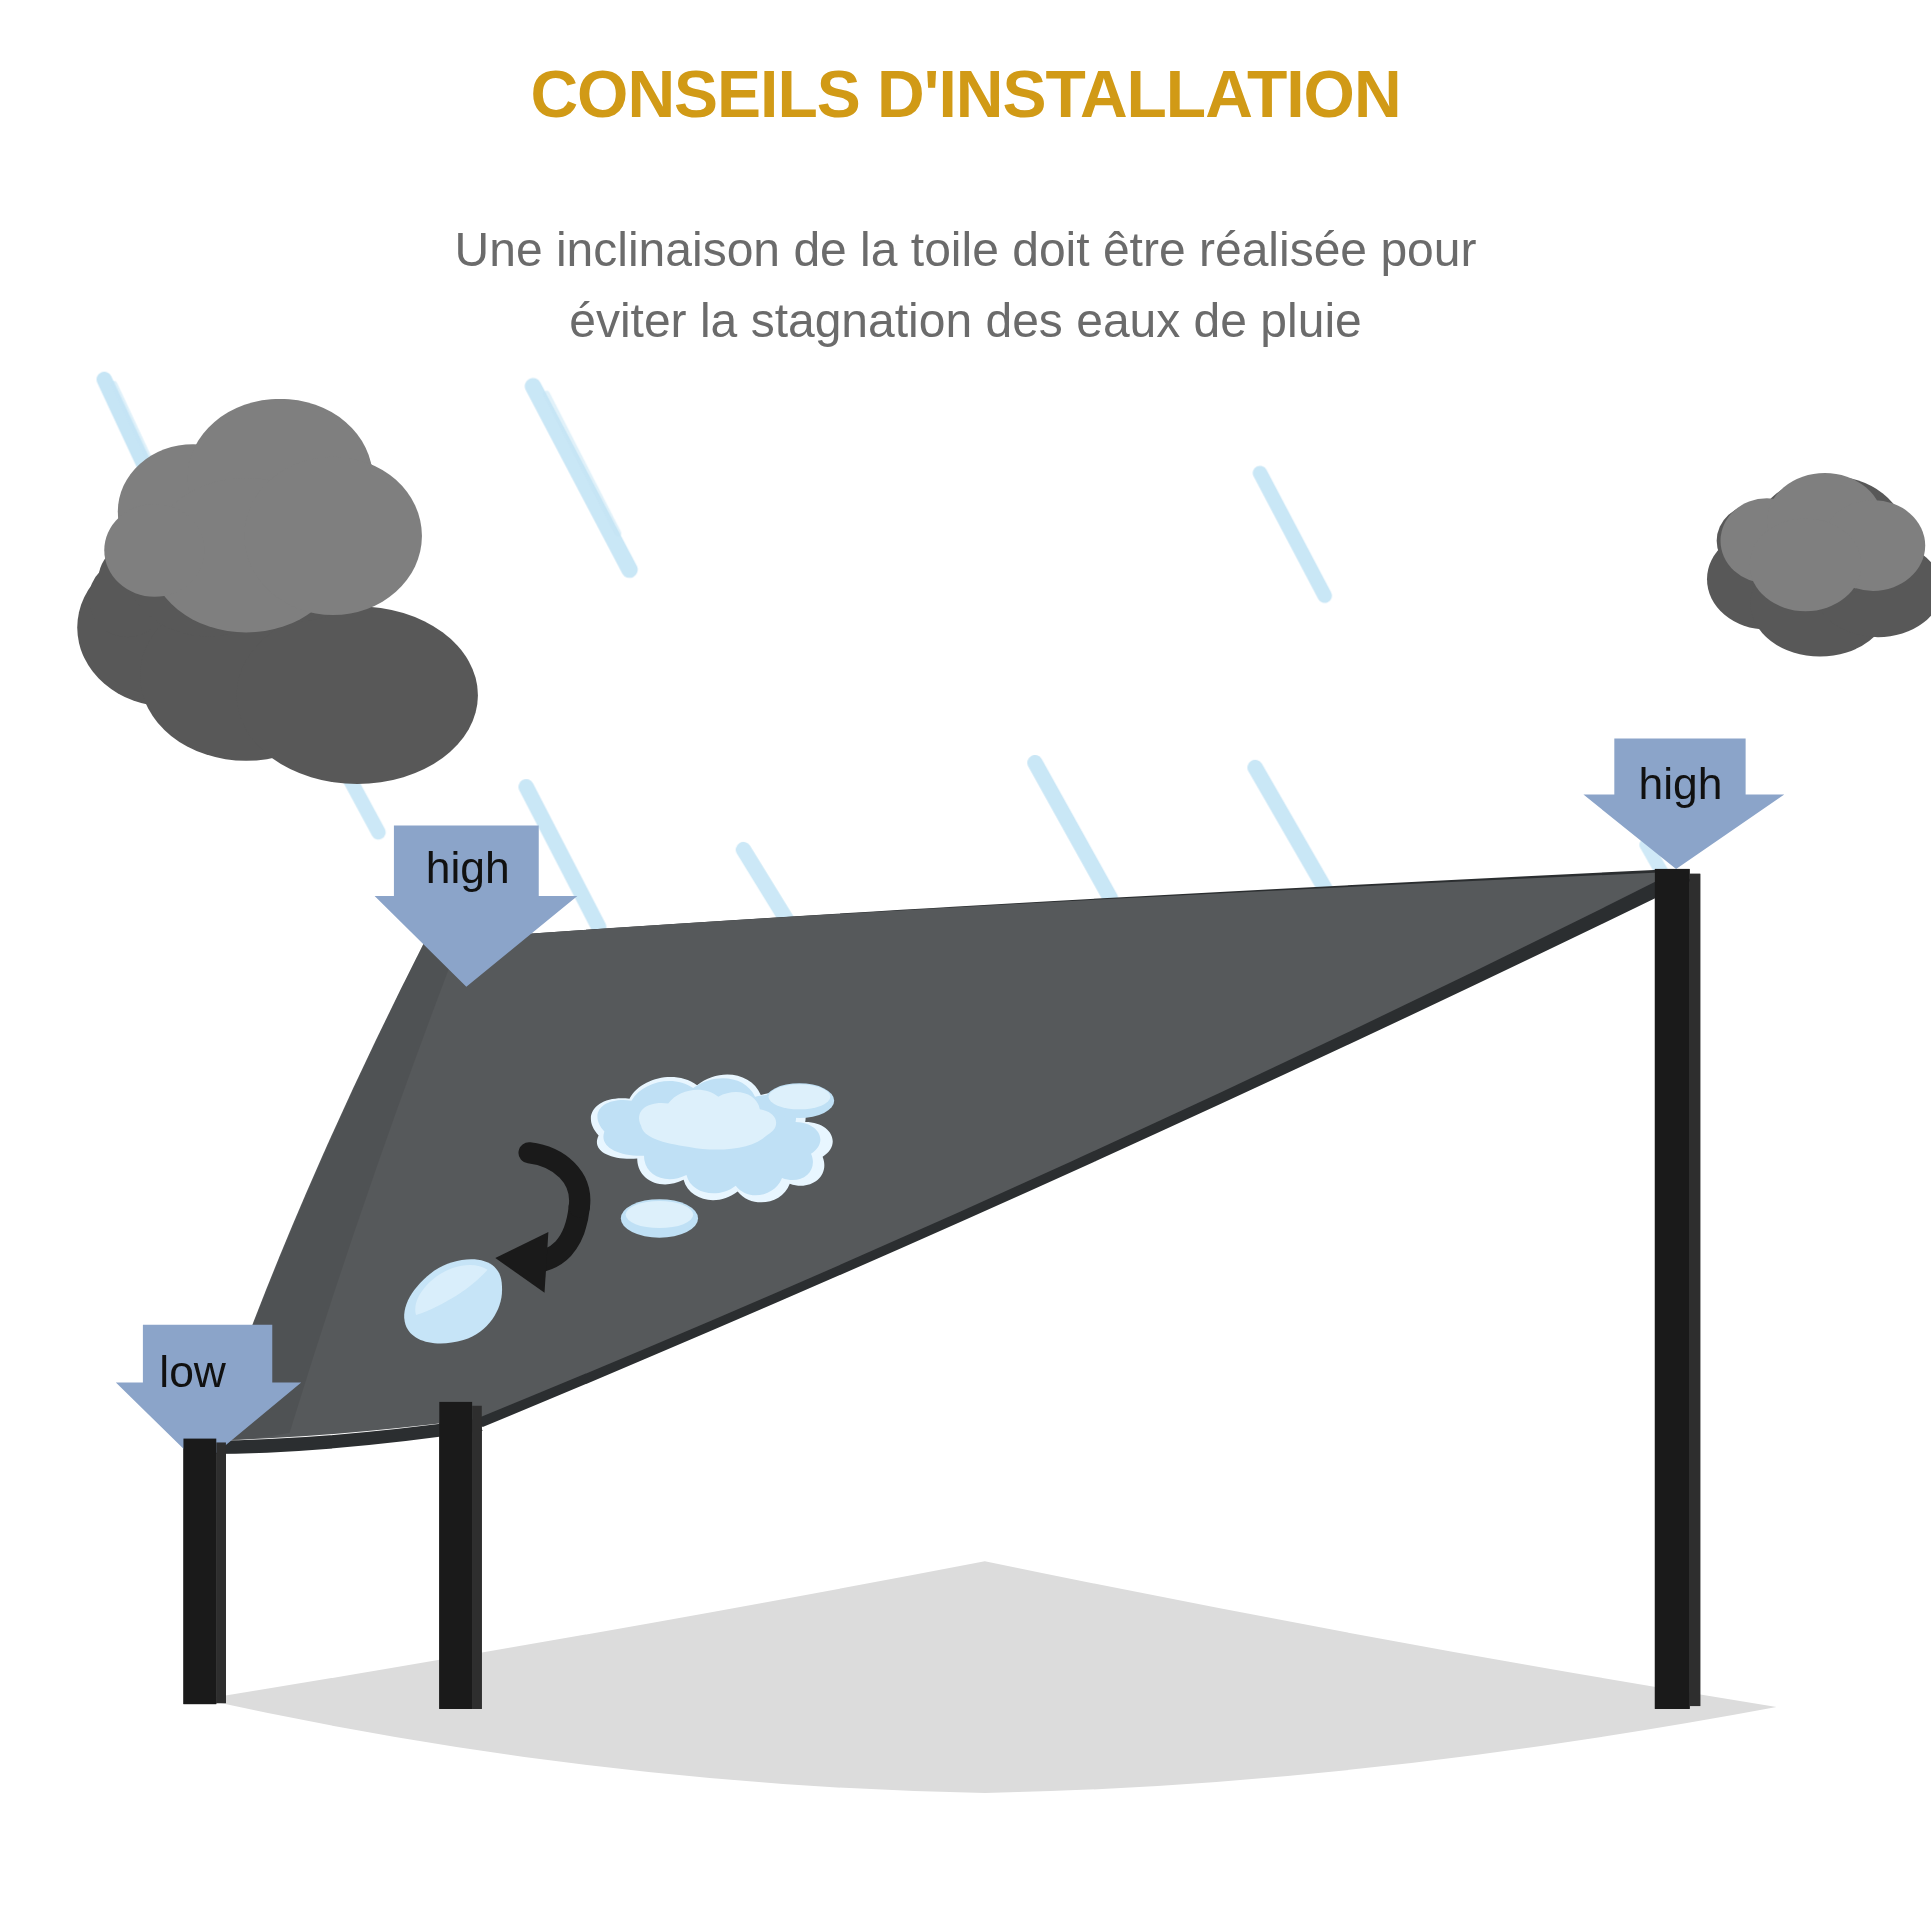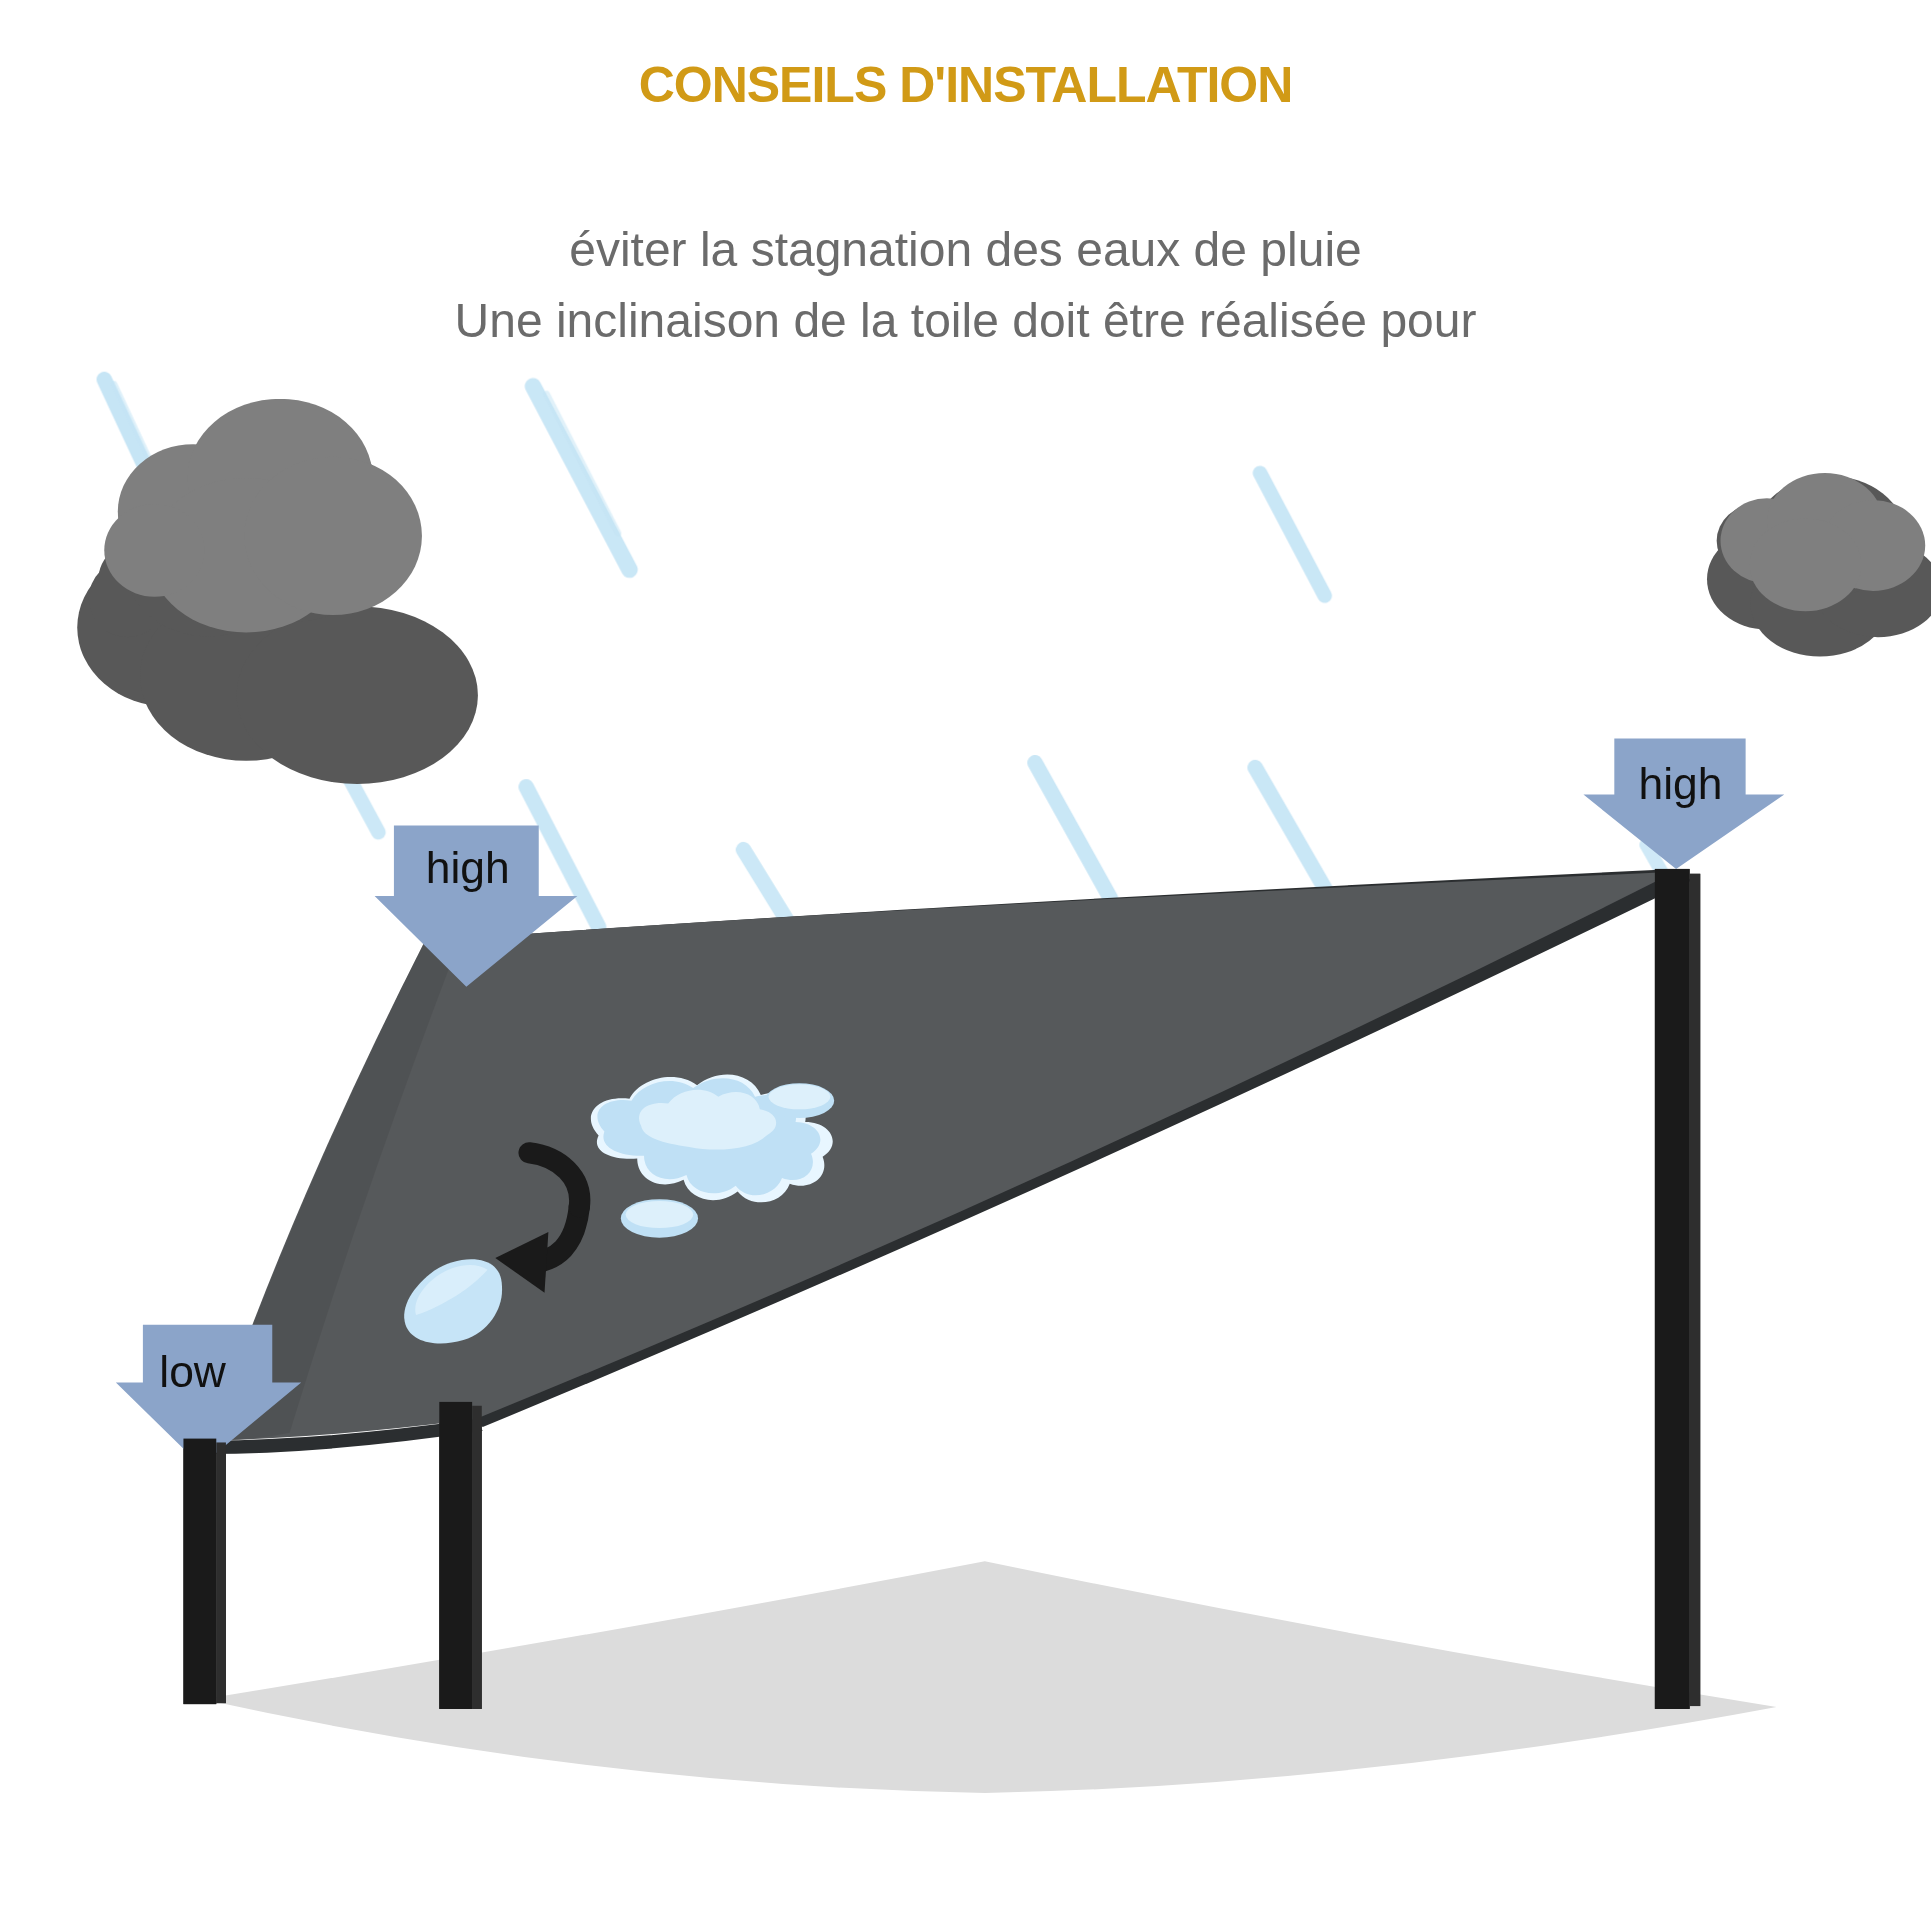--- a/index.html
+++ b/index.html
@@ -22,21 +22,21 @@
     background: #ffffff;
   }
   .title {
     position: absolute;
     left: 0;
     top: 56px;
     width: 1931px;
     text-align: center;
     font-family: "Liberation Sans", sans-serif;
     font-weight: bold;
-    font-size: 50px;
+    font-size: 66px;
     letter-spacing: -1px;
     color: #d19a16;
     white-space: nowrap;
   }
   .subtitle {
     position: absolute;
     left: 0;
     top: 214px;
     width: 1931px;
     text-align: center;
@@ -62,22 +62,22 @@
   }
 </style>
 </head>
 <body>
 
 <div id="stage">
 
   <div class="title">CONSEILS D'INSTALLATION</div>
 
   <div class="subtitle">
+    <span>Une inclinaison de la toile doit être réalisée pour</span>
     <span>éviter la stagnation des eaux de pluie</span>
-    <span>Une inclinaison de la toile doit être réalisée pour</span>
   </div>
 
   <svg class="scene" viewBox="0 0 2000 2000" xmlns="http://www.w3.org/2000/svg">
 
     <g opacity="0.62">
       <g stroke="#9fd3ee" stroke-linecap="round" fill="none">
         <g>
           <line x1="108" y1="393" x2="172" y2="530" stroke-width="16" opacity="0.95"></line>
           <line x1="118" y1="398" x2="168" y2="505" stroke-width="7" opacity="0.55"></line>
         </g>

